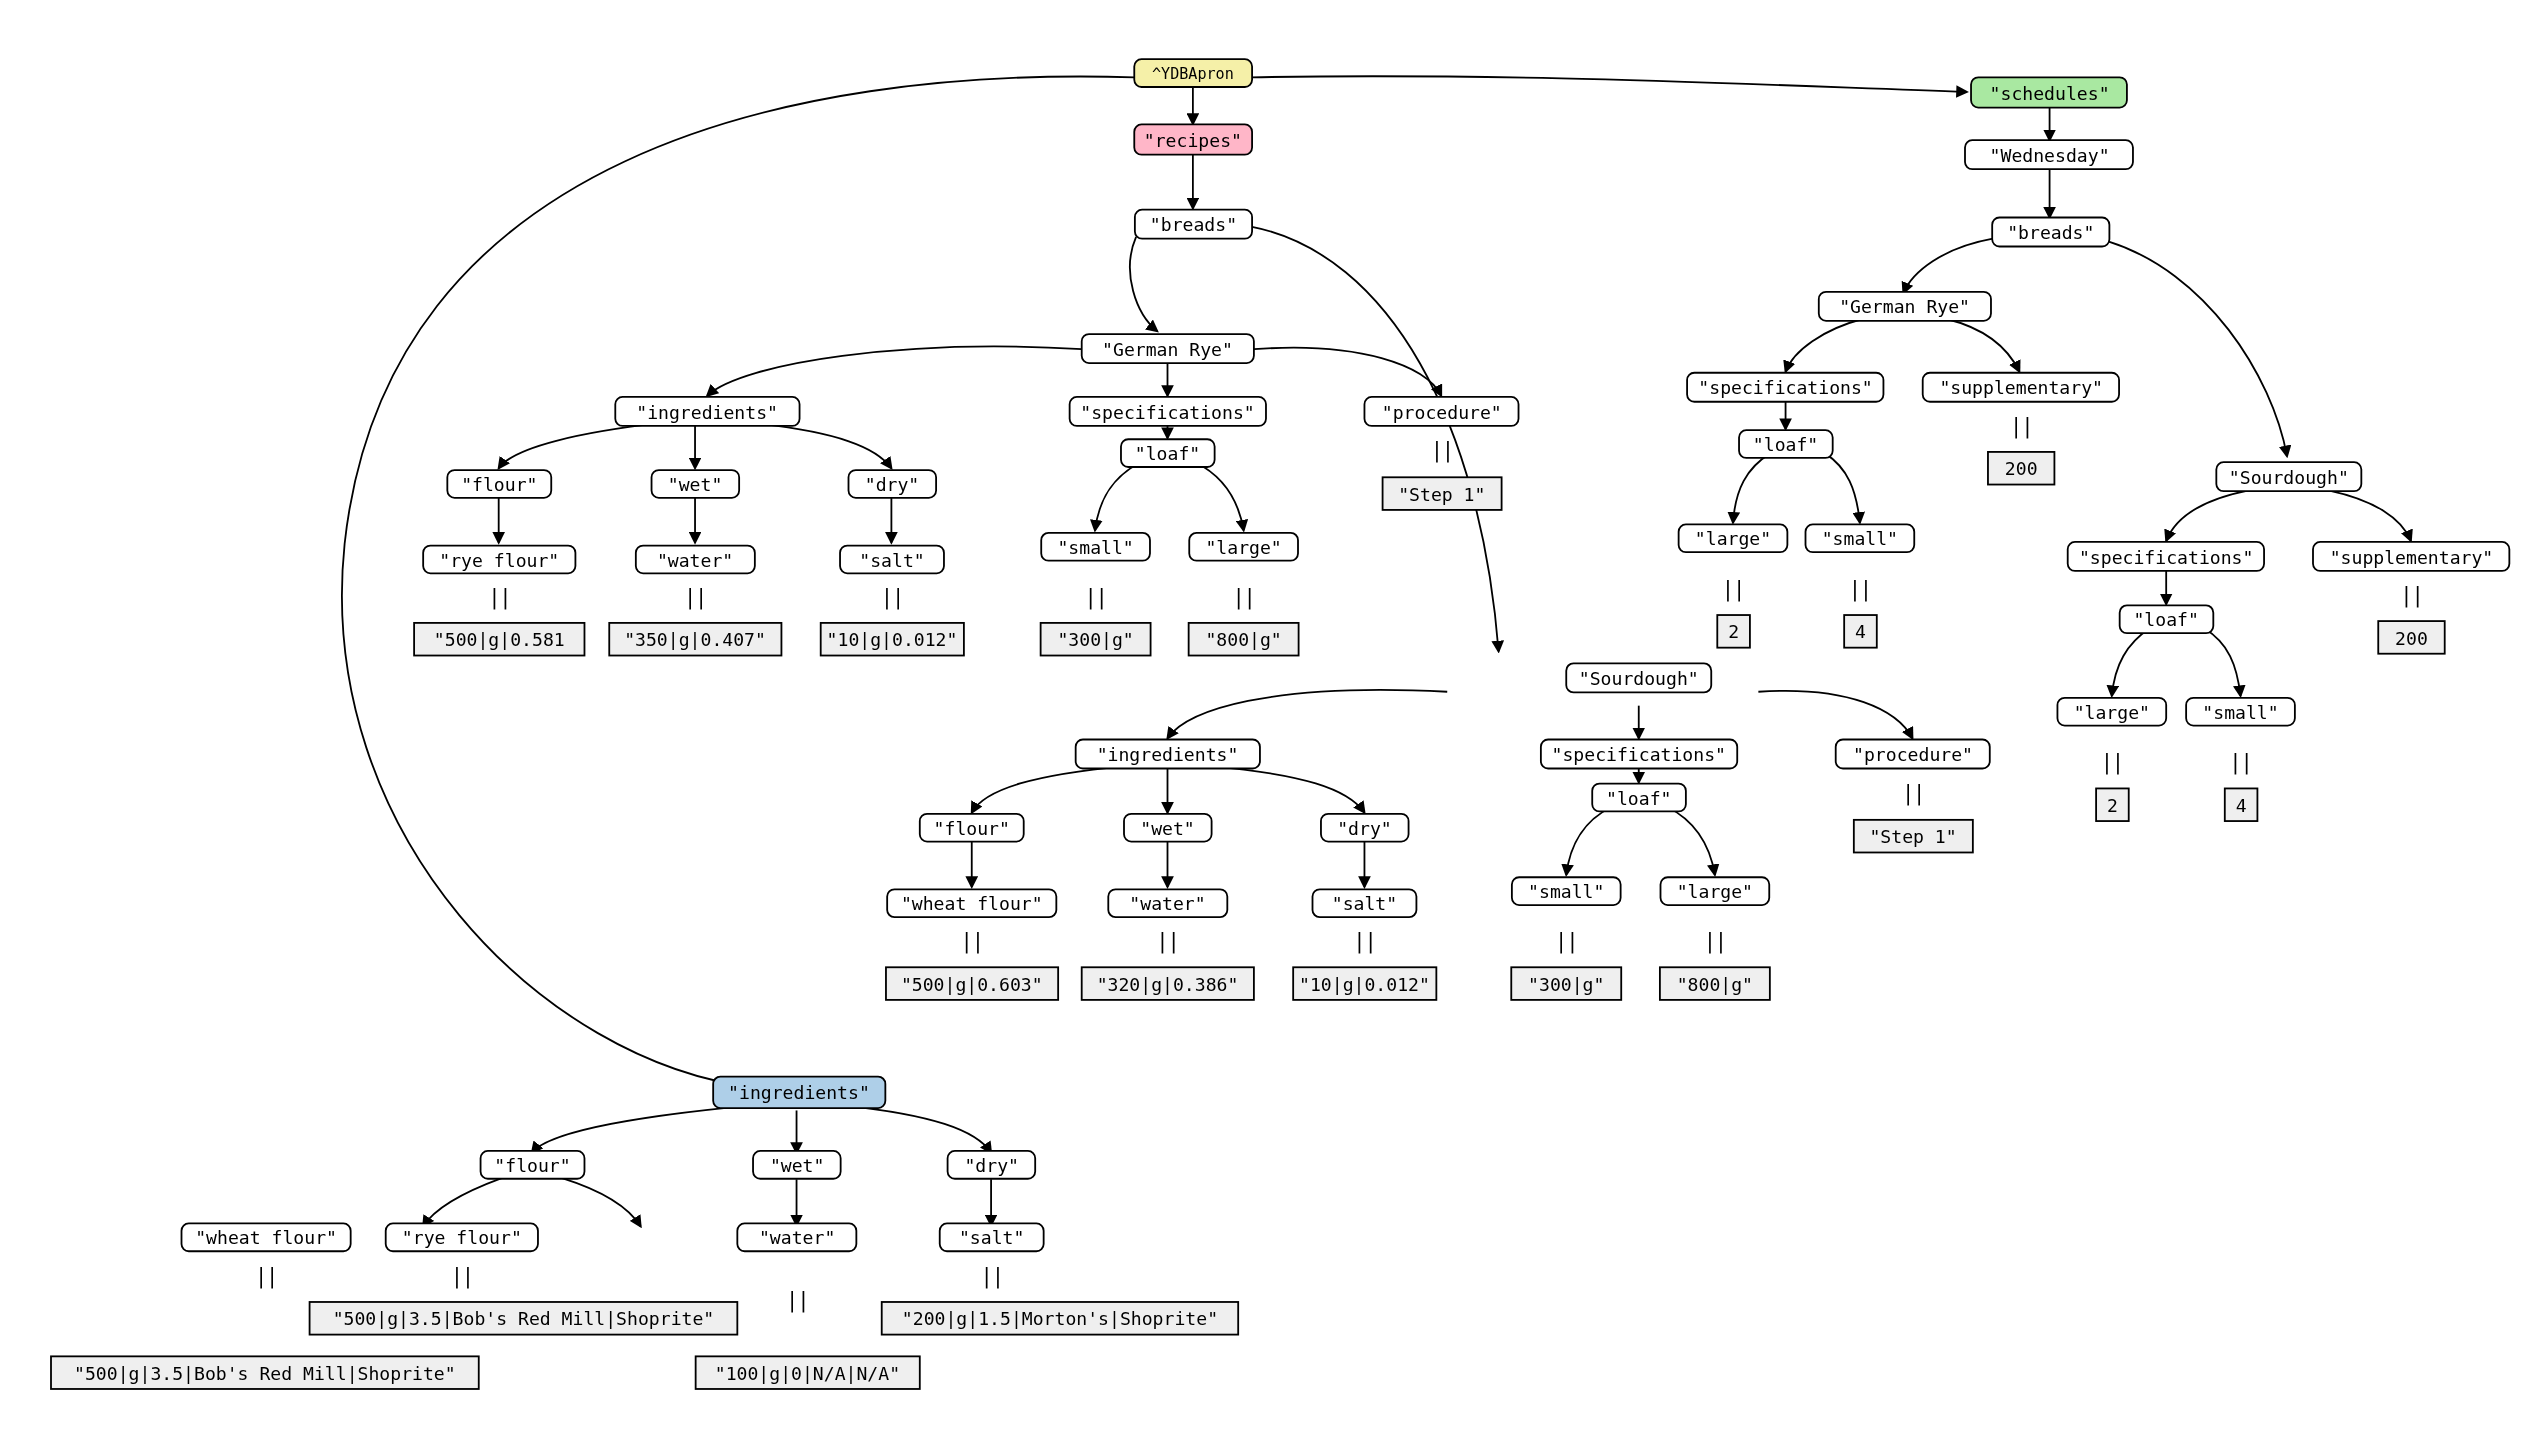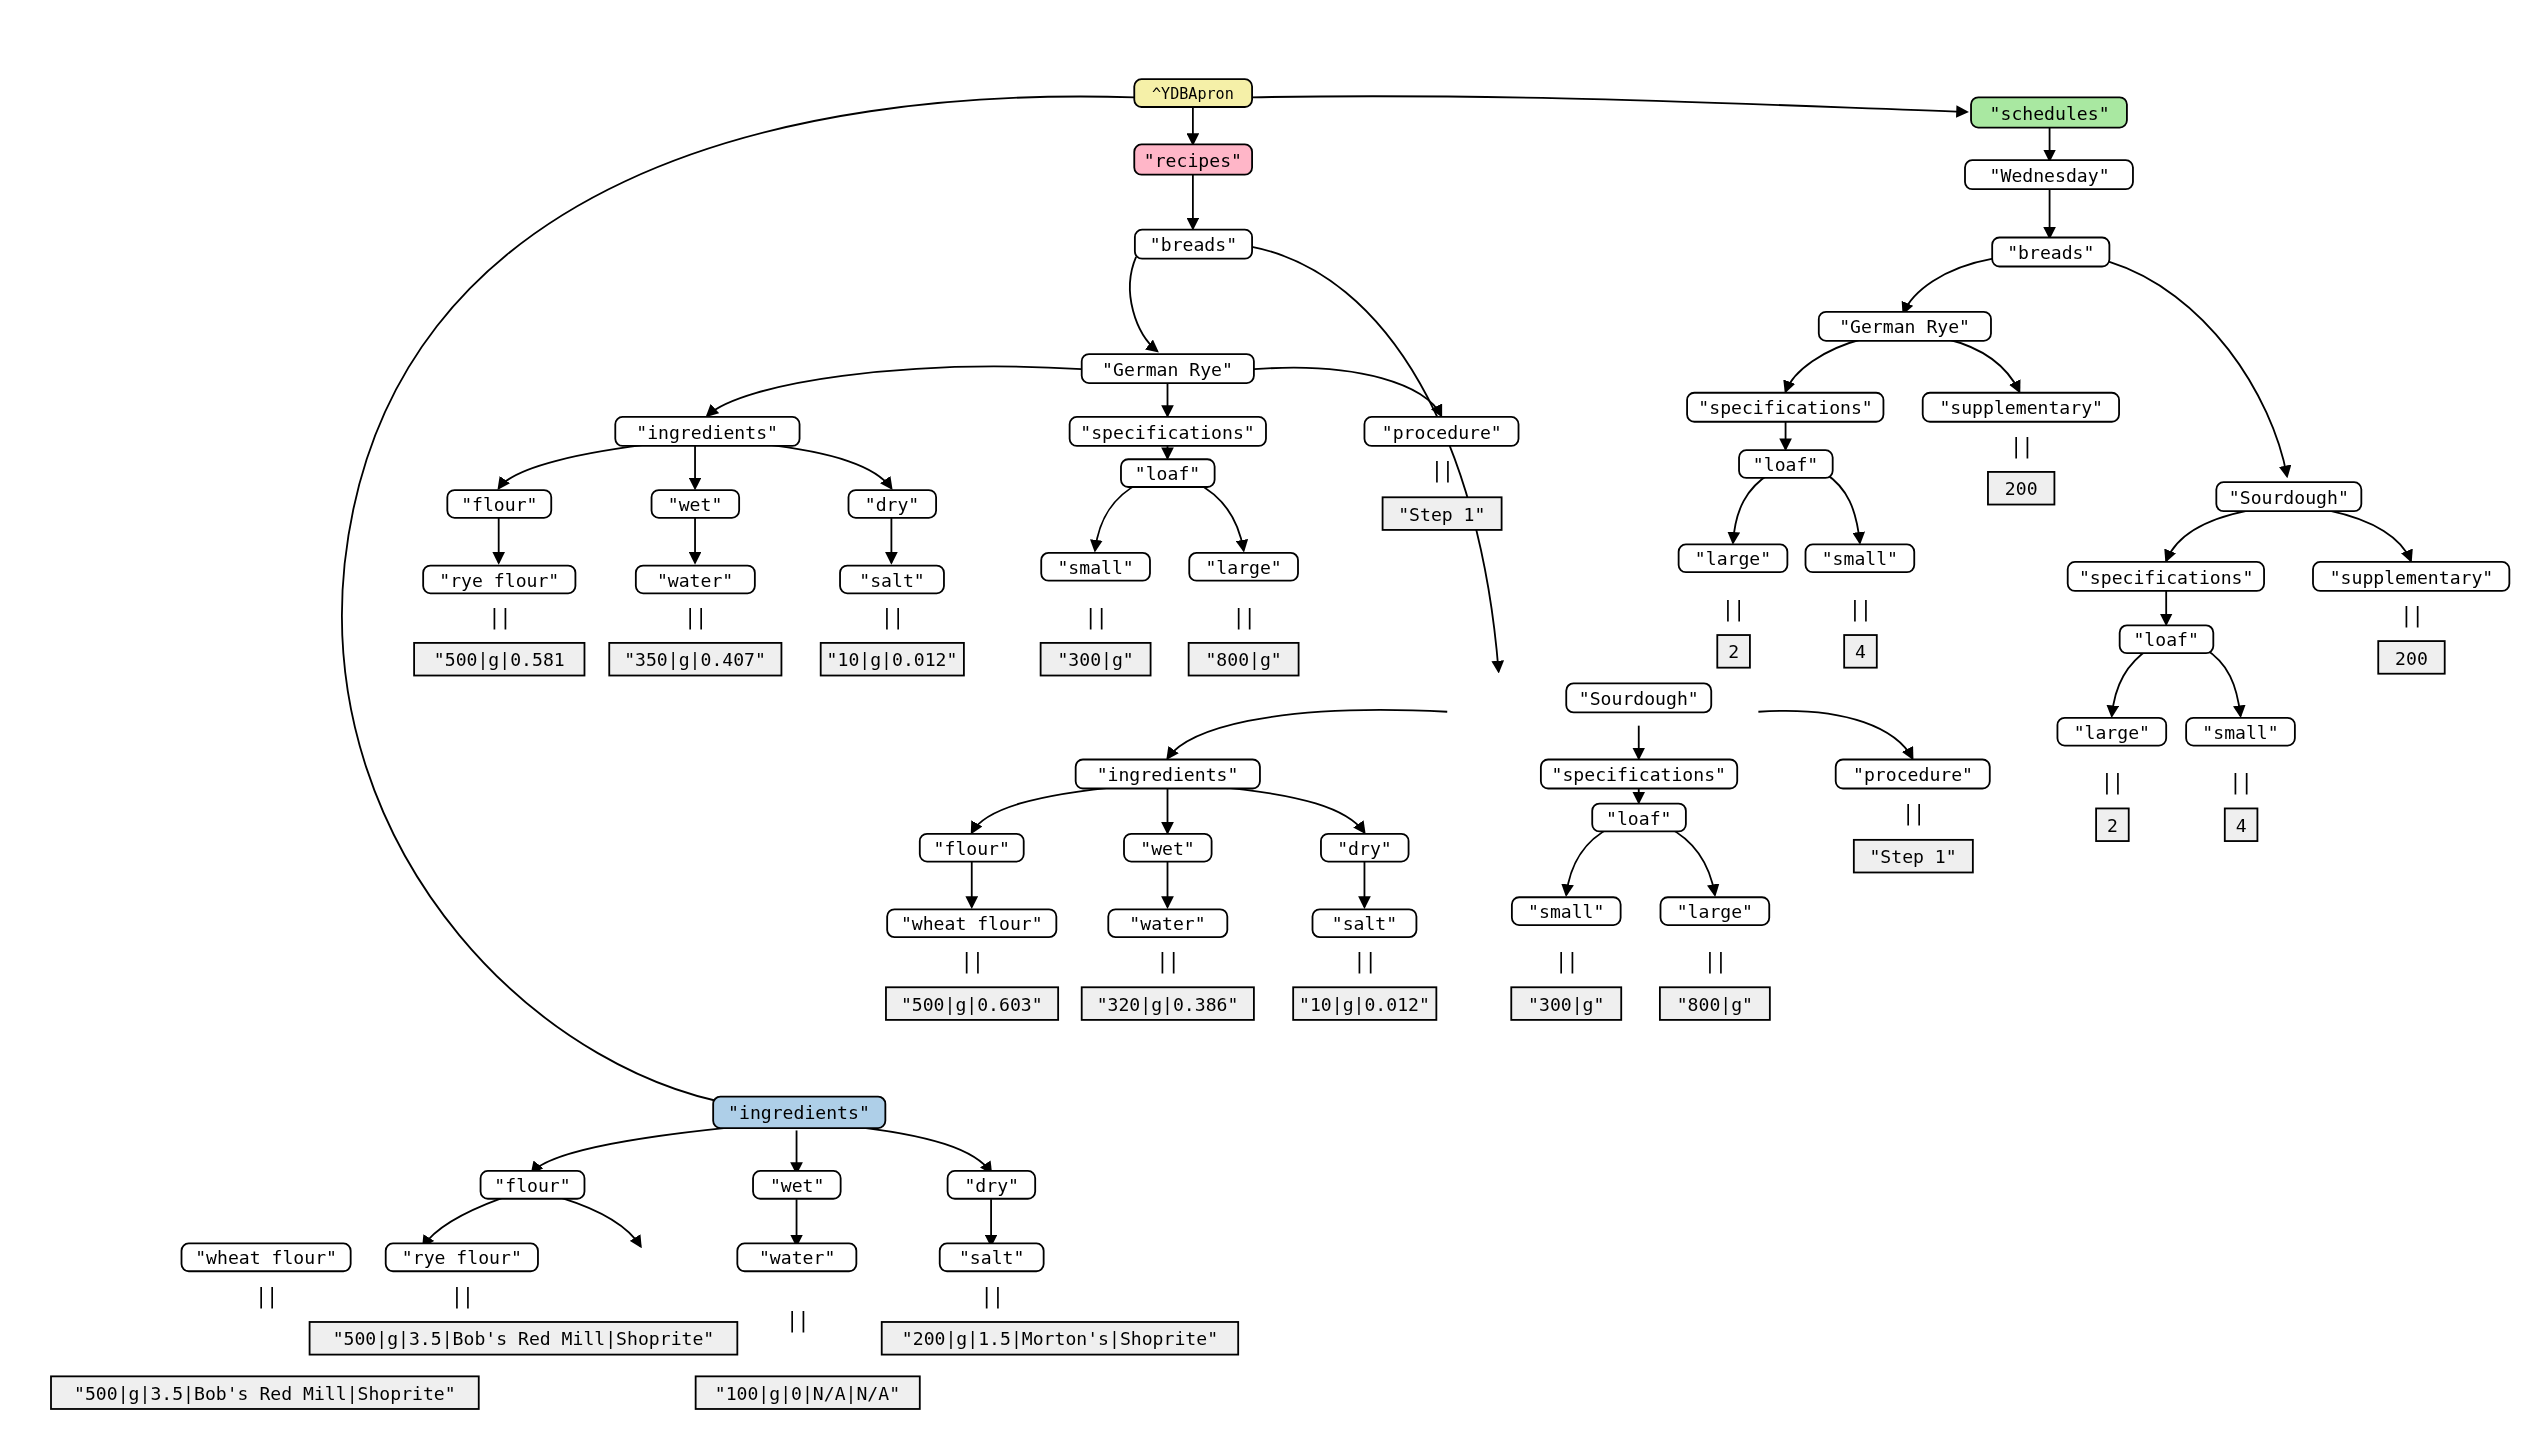--- a/index.html
+++ b/index.html
@@ -1,17 +1,17 @@
 <!DOCTYPE html>
 <html style="font-size:9.7px"><head>
 <meta charset="utf-8">
 <style>
   html,body{margin:0;padding:0;background:#ffffff;}
   body{width:2538px;height:1450px;overflow:hidden;font-family:"DejaVu Sans Mono",monospace;}
-  #stage{position:relative;width:2538px;height:1220px;margin-top:20px;}
+  #stage{position:relative;width:2538px;height:1220px;}
   svg#graph{position:absolute;left:0;top:0;width:2538px;height:1450px;}
   .node-rect{fill:#ffffff;stroke:#000000;stroke-width:3;}
   .node-rect.yellow{fill:#F5F0A8;}
   .node-rect.pink{fill:#FFB6C8;}
   .node-rect.green{fill:#A9E8A1;}
   .node-rect.blue{fill:#AECFE8;}
   .leaf-rect{fill:#EFEFEF;stroke:#000000;stroke-width:3;}
   .node-label{font-family:"DejaVu Sans Mono",monospace;font-size:30px;fill:#000000;text-anchor:middle;dominant-baseline:central;}
   .node-label.small{font-size:25px;}
   .leaf-label{font-family:"DejaVu Sans Mono",monospace;font-size:30px;fill:#000000;text-anchor:middle;dominant-baseline:central;}

